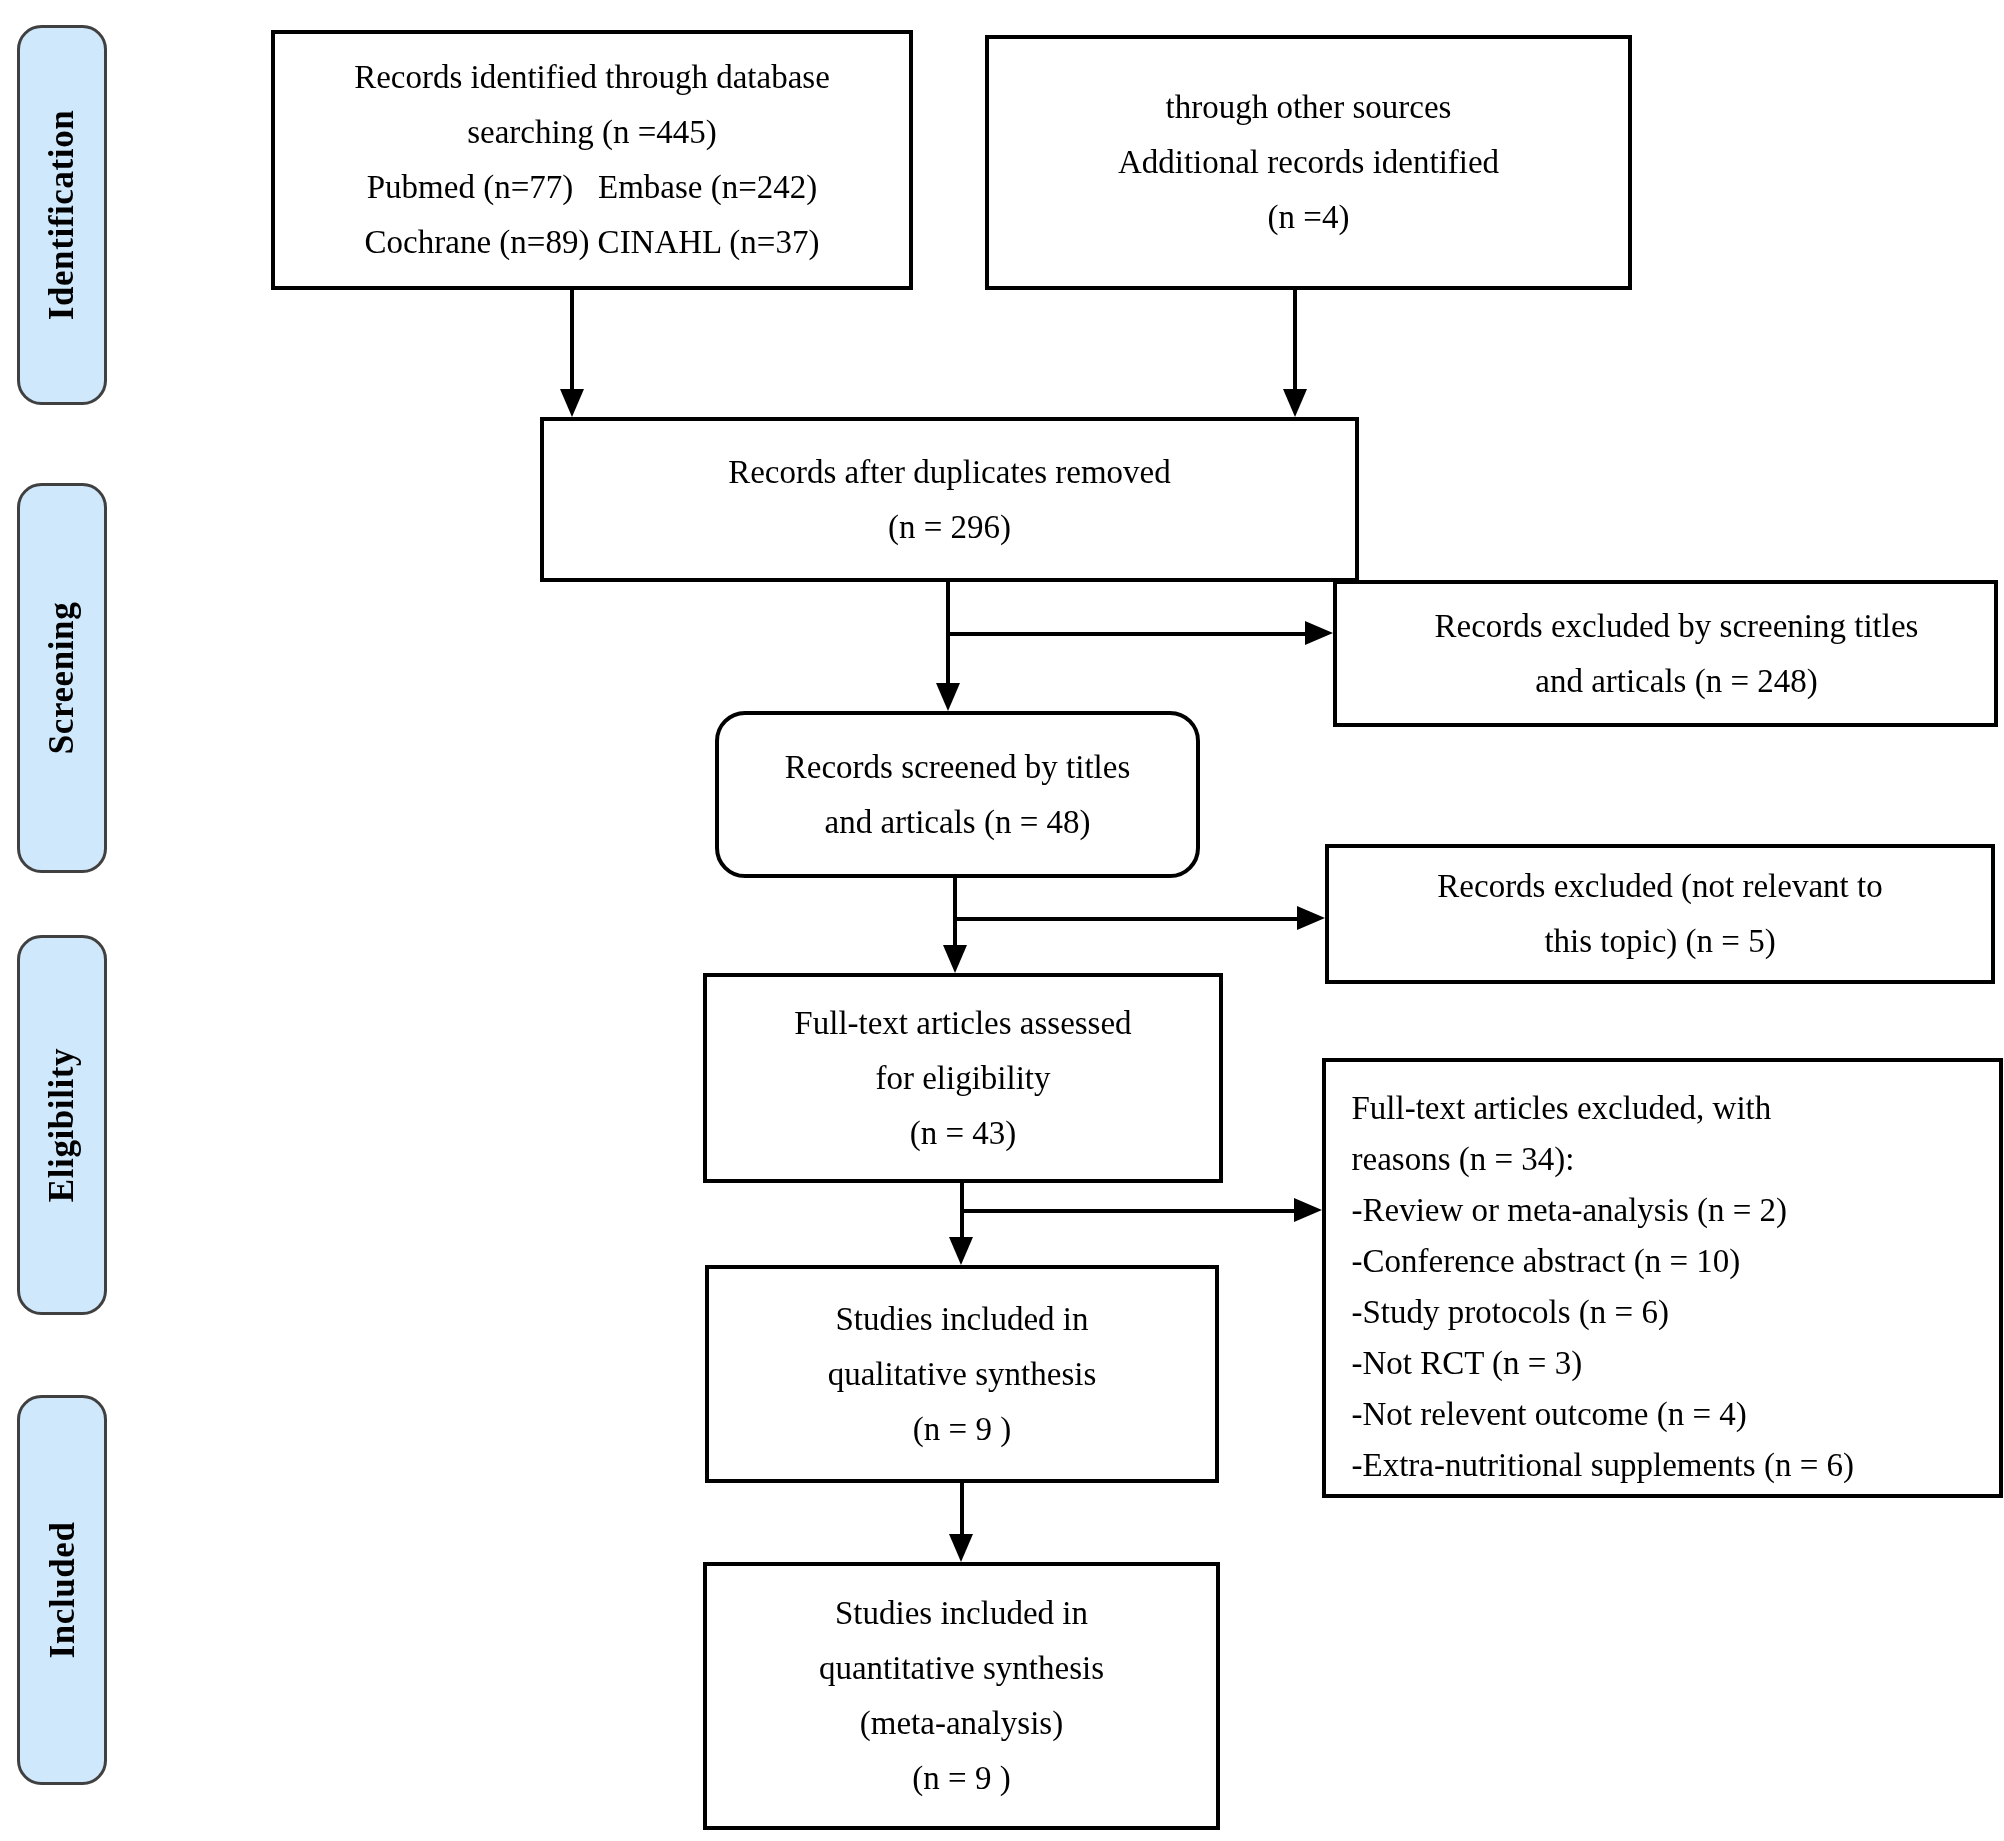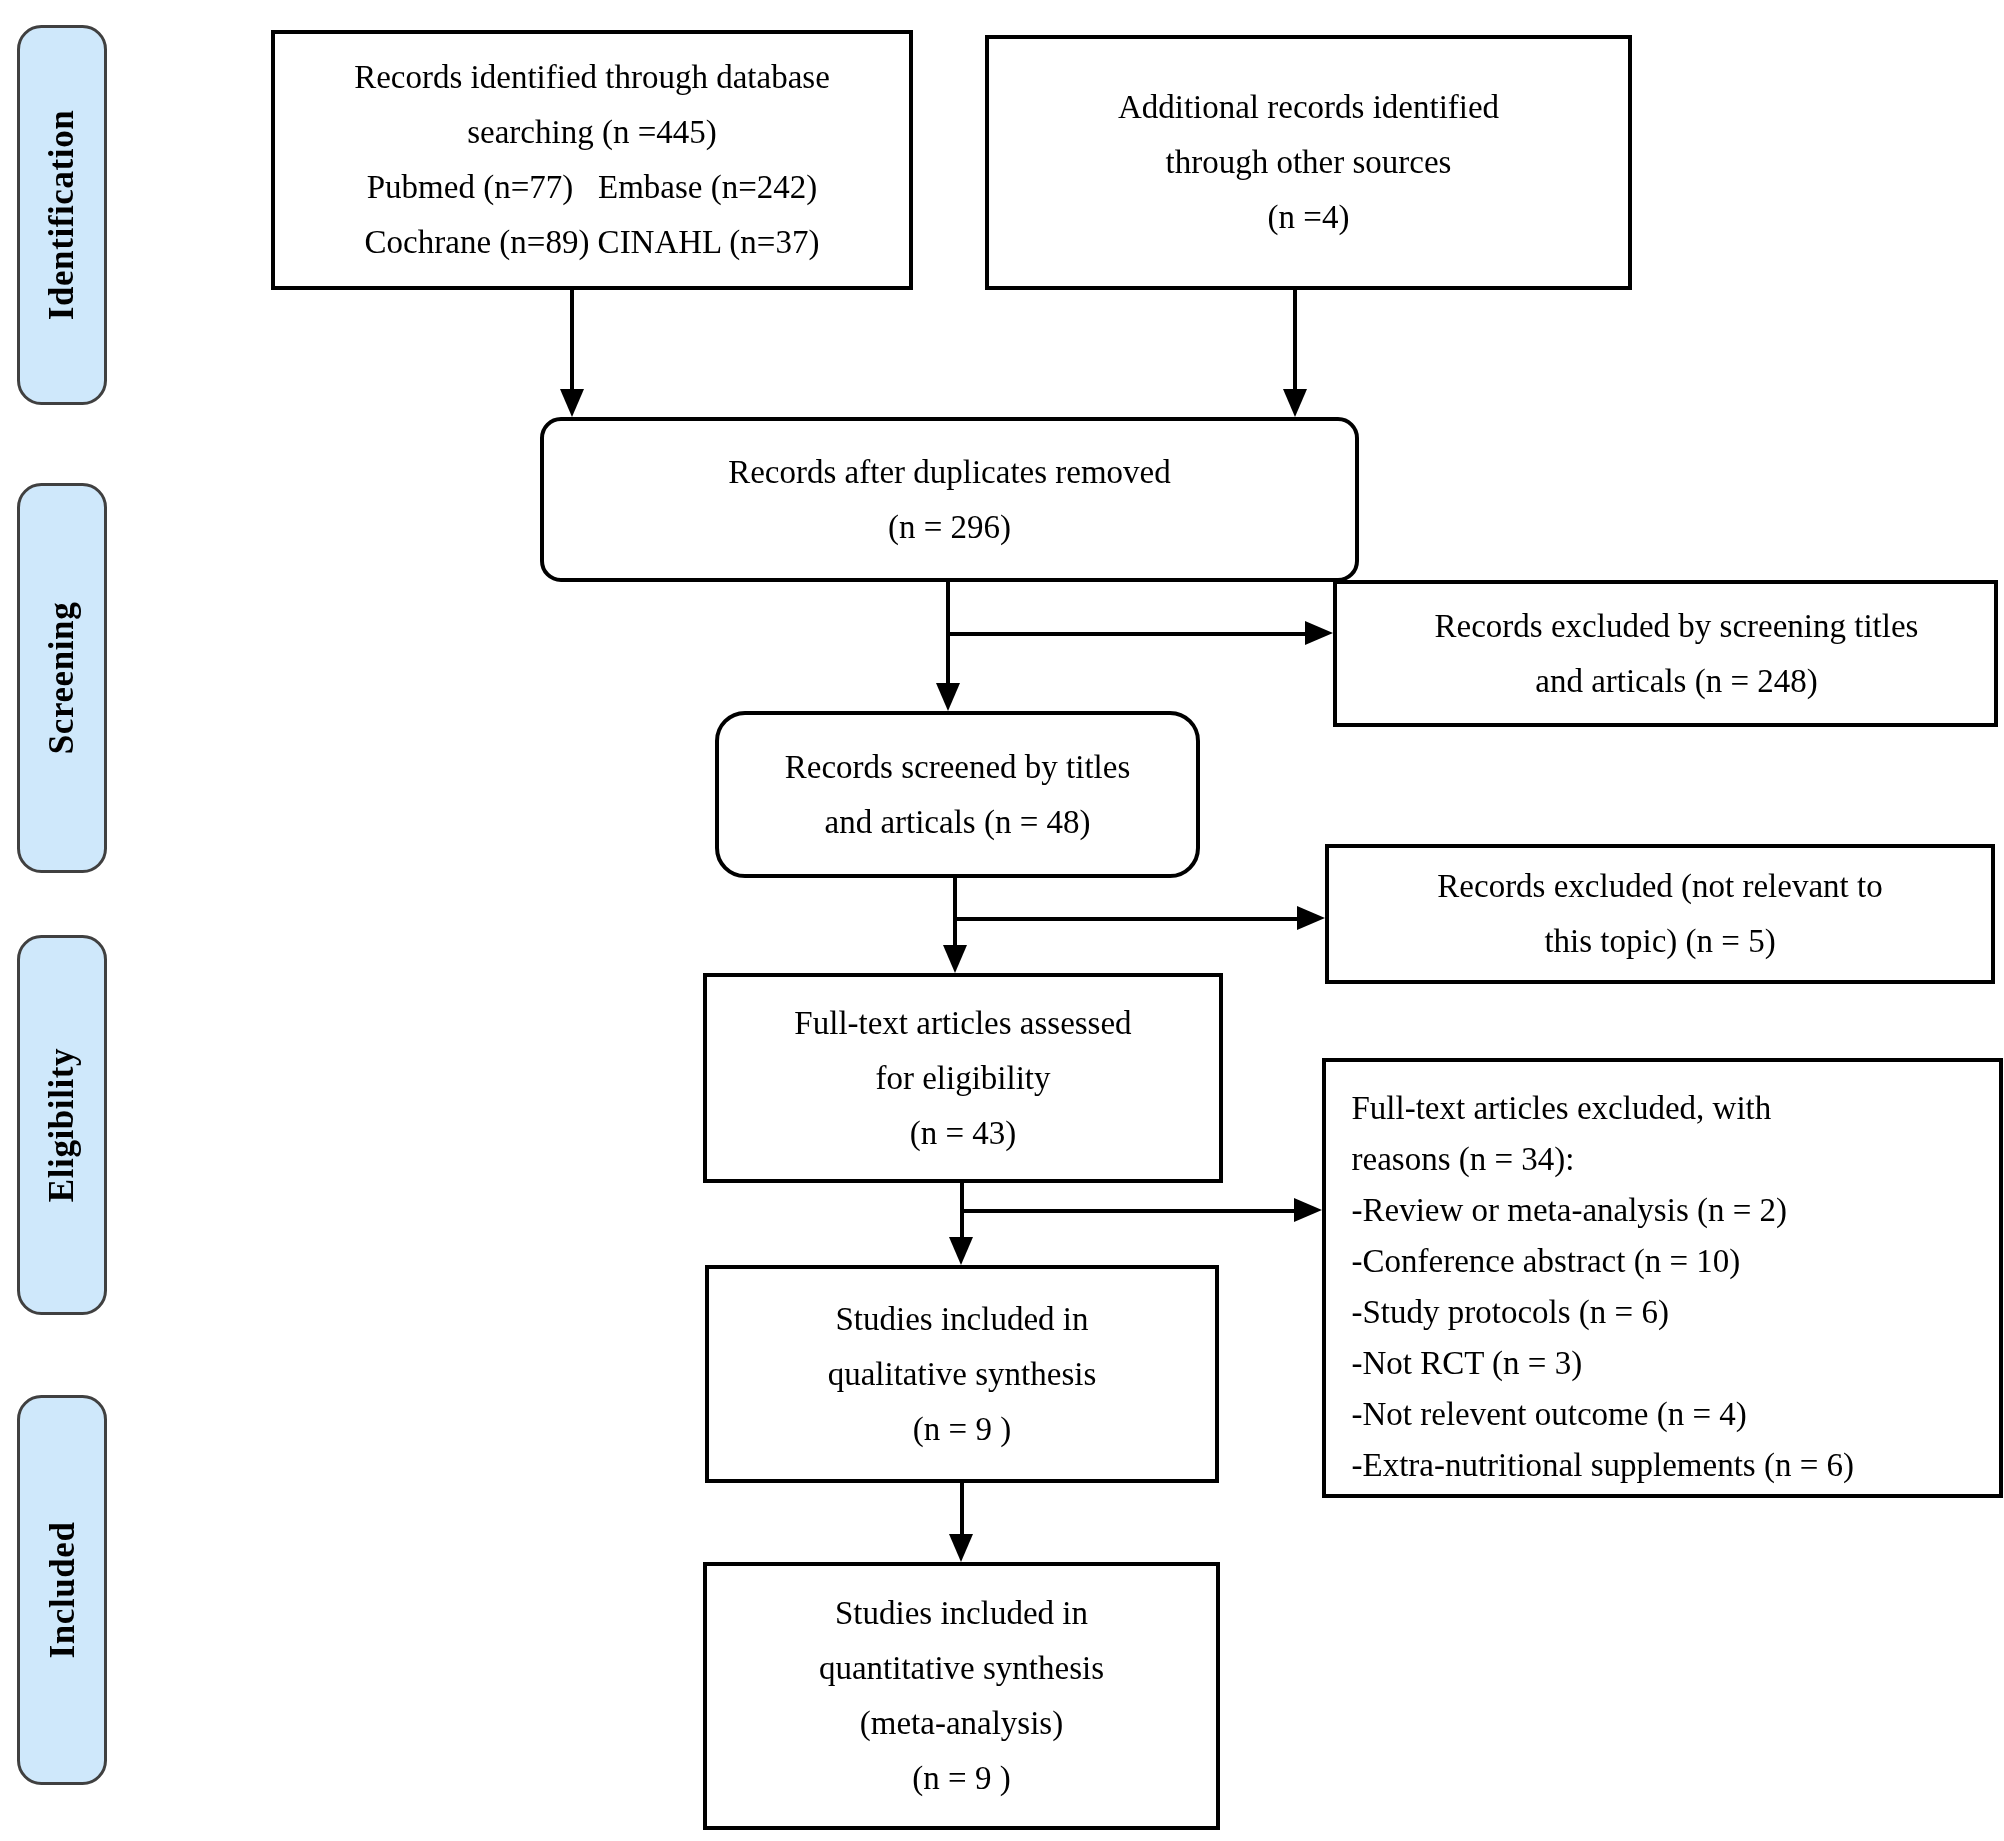--- a/index.html
+++ b/index.html
@@ -106,26 +106,26 @@
   </div>
 
   <div class="box" style="left:251px; top:30px; width:642px; height:260px;margin-left:20px;">
     <div class="line">Records identified through database</div>
     <div class="line">searching (n =445)</div>
     <div class="line">Pubmed (n=77)   Embase (n=242)</div>
     <div class="line">Cochrane (n=89) CINAHL (n=37)</div>
   </div>
 
   <div class="box" style="left:985px; top:35px; width:647px; height:255px;">
+    <div class="line">through other sources</div>
     <div class="line">Additional records identified</div>
-    <div class="line">through other sources</div>
     <div class="line">(n =4)</div>
   </div>
 
-  <div class="box" style="left:540px; top:417px; width:819px; height:165px;border-radius:21px;">
+  <div class="box" style="left:540px; top:417px; width:819px; height:165px;">
     <div class="line">Records after duplicates removed</div>
     <div class="line">(n = 296)</div>
   </div>
 
   <div class="box" style="left:1333px; top:580px; width:665px; height:147px;padding-left:22px;">
     <div class="line">Records excluded by screening titles</div>
     <div class="line">and articals (n = 248)</div>
   </div>
 
   <div class="box" style="left:715px; top:711px; width:485px; height:167px;border-radius:30px;">

